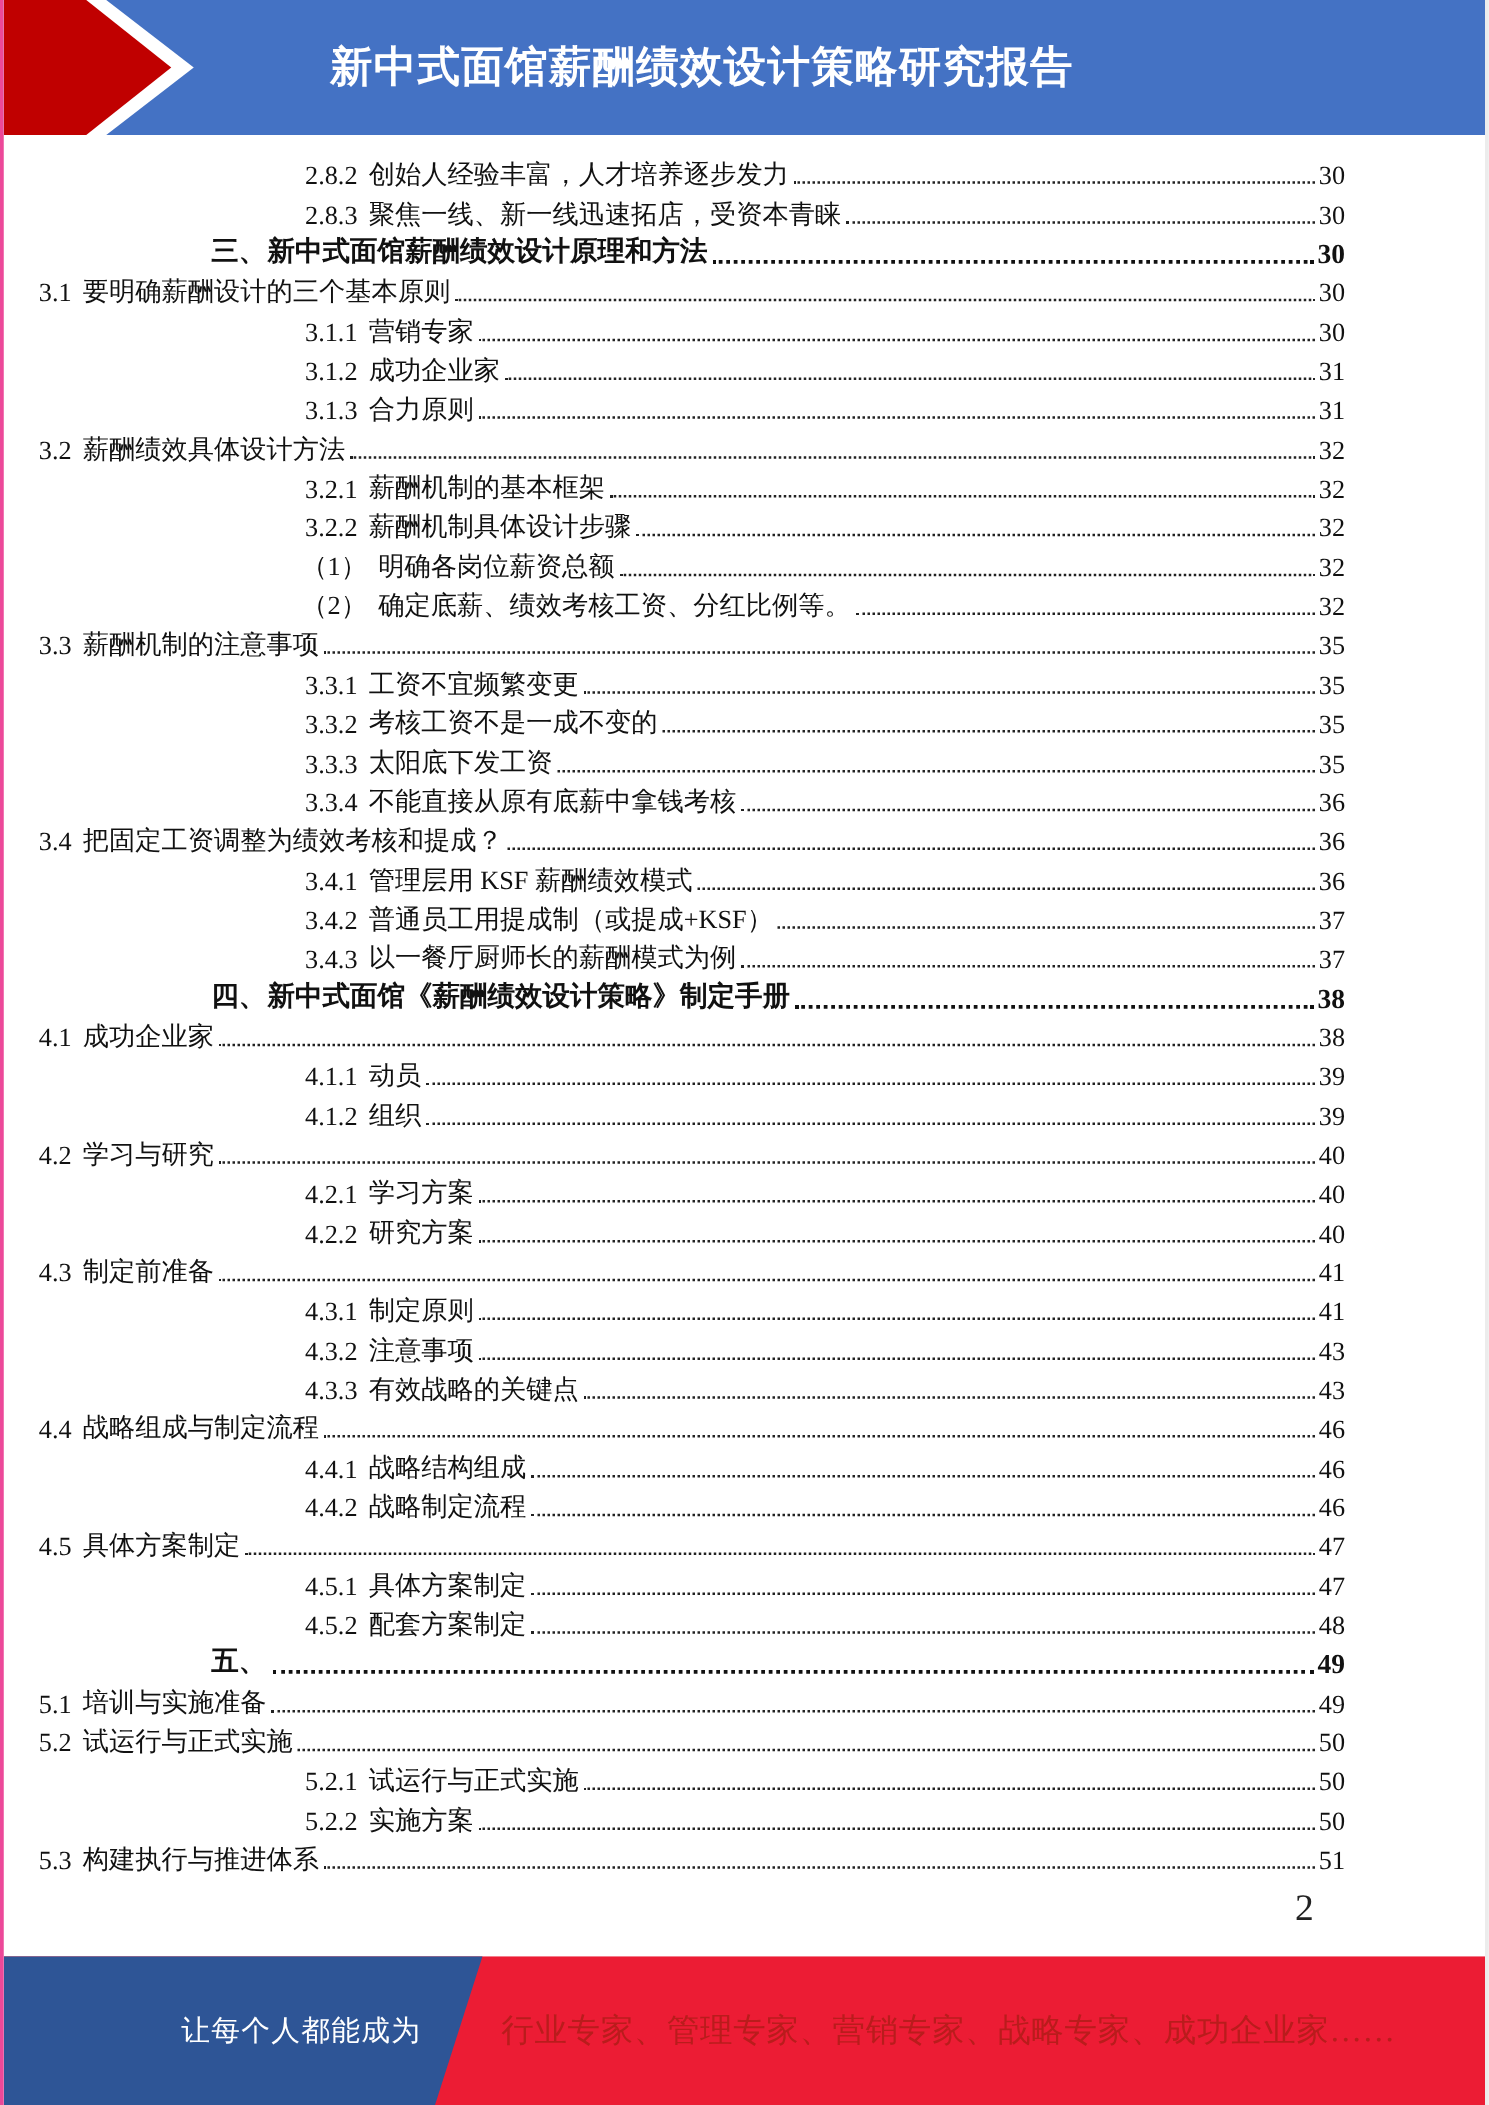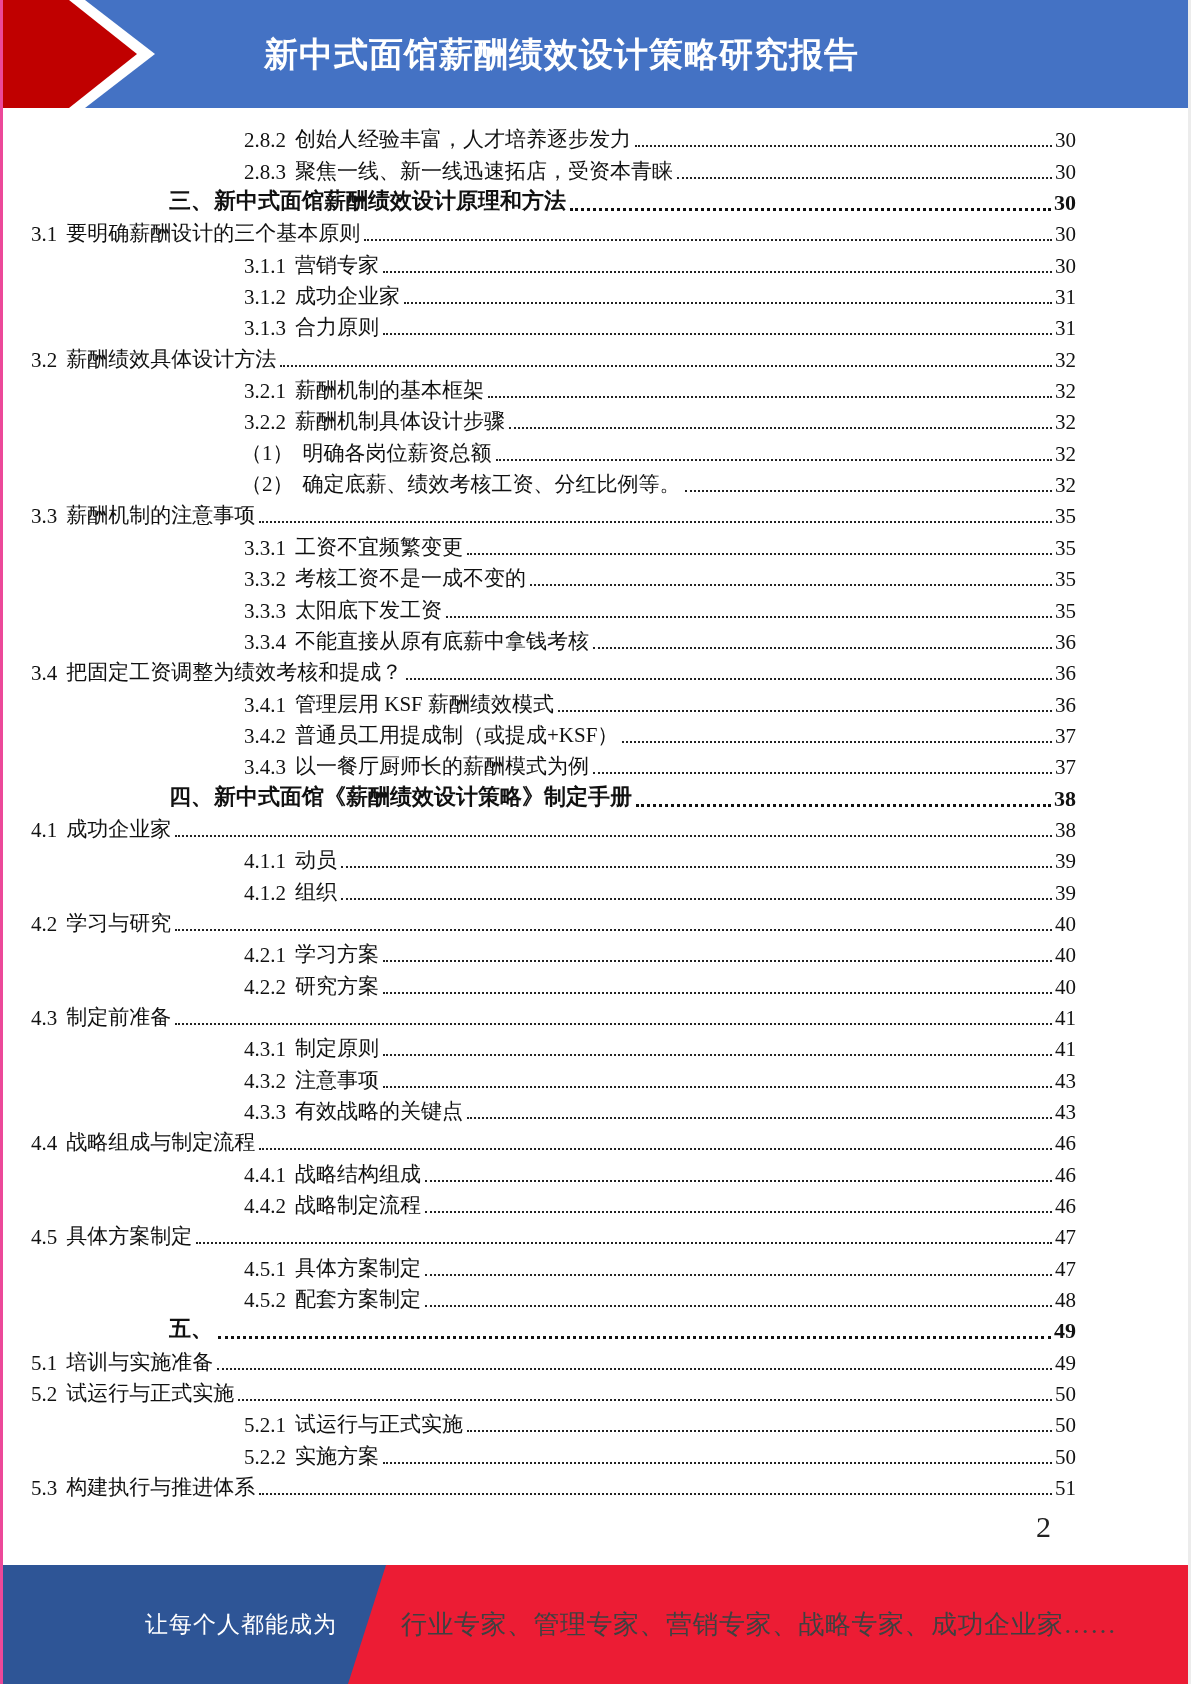--- a/index.html
+++ b/index.html
@@ -34,21 +34,21 @@
   
   .page-number{position:absolute;top:1510px;left:0;width:1048px;text-align:right;
                font-size:30px;color:#222;}
 
   
   .footer{position:absolute;top:1565px;left:0;width:1191px;height:119px;}
   .footer svg{position:absolute;top:0;left:0;}
   .footer-left{position:absolute;top:0;left:142px;height:88px;line-height:119px;
                color:#ffffff;font-size:23px;letter-spacing:1px;}
   .footer-right{position:absolute;top:0;left:398px;height:119px;line-height:119px;
-                color:#404040;font-size:26px;letter-spacing:0.5px;}
+                color:#b91c1c;font-size:26px;letter-spacing:0.5px;}
 </style>
 </head>
 <body>
 
 <div class="page">
 
   <div class="header-band">
     <svg class="header-arrow" width="160" height="108" viewBox="0 0 160 108">
       <polygon points="0,0 82,0 152,54 82,108 0,108" fill="#ffffff"></polygon>
       <polygon points="0,0 66,0 134,54 66,108 0,108" fill="#C00000"></polygon>

